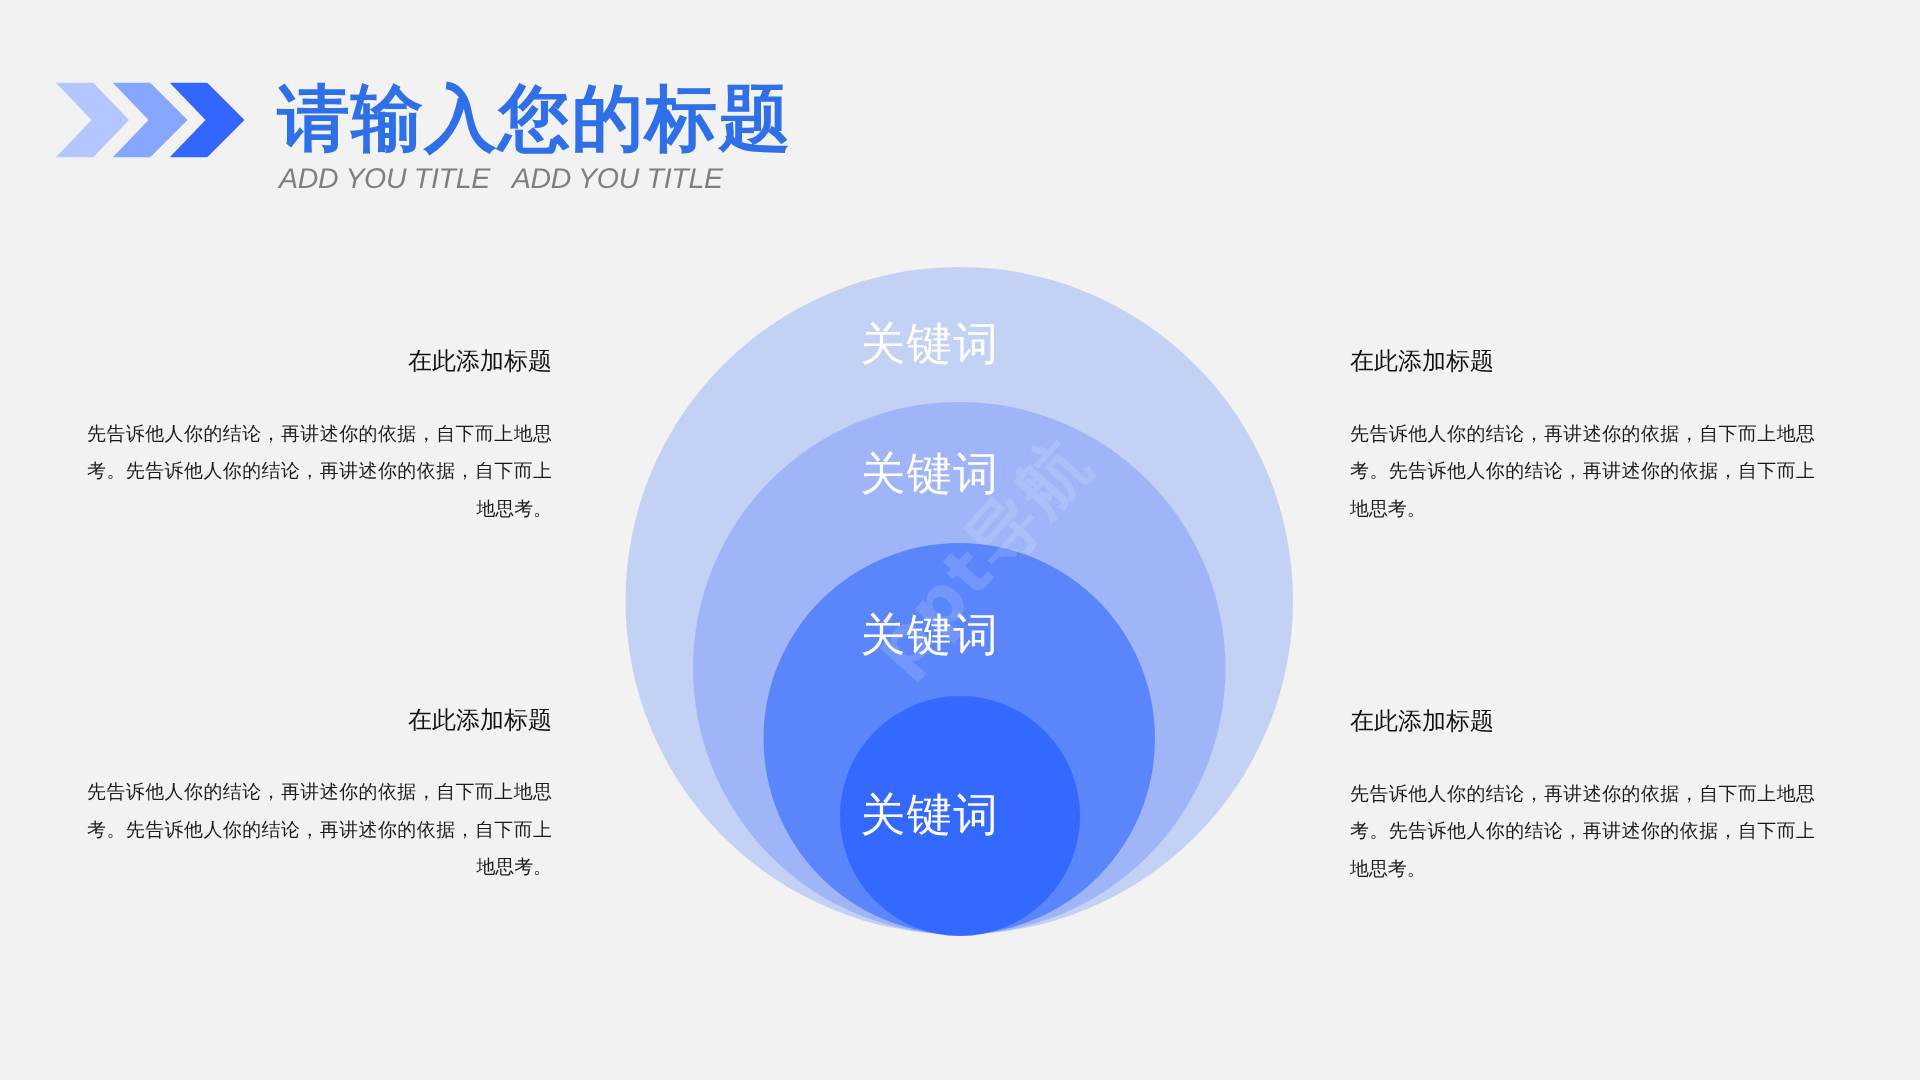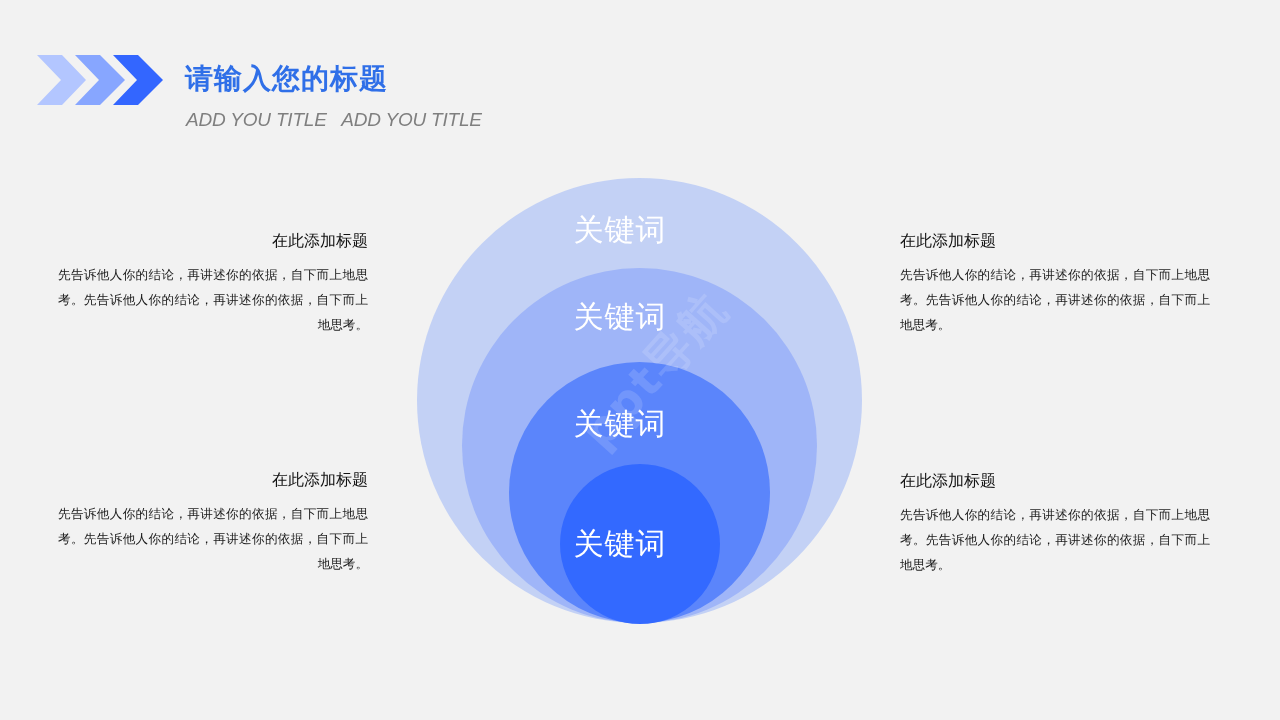--- a/index.html
+++ b/index.html
@@ -8,39 +8,39 @@
       background: #f2f2f2;
       font-family: "DejaVu Sans", "Liberation Sans", sans-serif;
       position: relative;
     }
     .slide { position: absolute; inset: 0; }
 
     
     .chevrons { position: absolute; left: 37px; top: 55px; width: 126px; height: 50px; }
     .title {
       position: absolute; left: 185px; top: 54px;
-      font-size: 28px; font-weight: bold; letter-spacing: 1px;
+      font-size: 48px; font-weight: bold; letter-spacing: 1px;
       line-height: 50px; white-space: nowrap;
     }
     .subtitle {
       position: absolute; left: 186px; top: 108px;
       font-family: "Liberation Sans", sans-serif;
       font-size: 19px; color: #7f7f7f; line-height: 24px; white-space: pre;
       letter-spacing: -0.2px;
       font-style: italic;
     }
 
     
     .block { position: absolute; width: 310px; }
     .block h3 {
       margin: 0; font-size: 16px; font-weight: normal; color: #111;
       line-height: 34px; white-space: nowrap;
     }
     .block p {
-      margin: 4px 0 0 0; font-size: 12.6px; line-height: 25px; color: #1a1a1a;
+      margin: 18px 0 0 0; font-size: 12.6px; line-height: 25px; color: #1a1a1a;
       text-align: justify;
     }
     .block.left h3 { text-align: right; }
     .block.left p { text-align-last: right; }
     .block.right h3 { text-align: left; }
     .block.right p { text-align-last: left; }
 
     .b-tl { left: 58px; top: 224px; }
     .b-bl { left: 58px; top: 463px; }
     .b-tr { left: 900px; top: 224px; }

